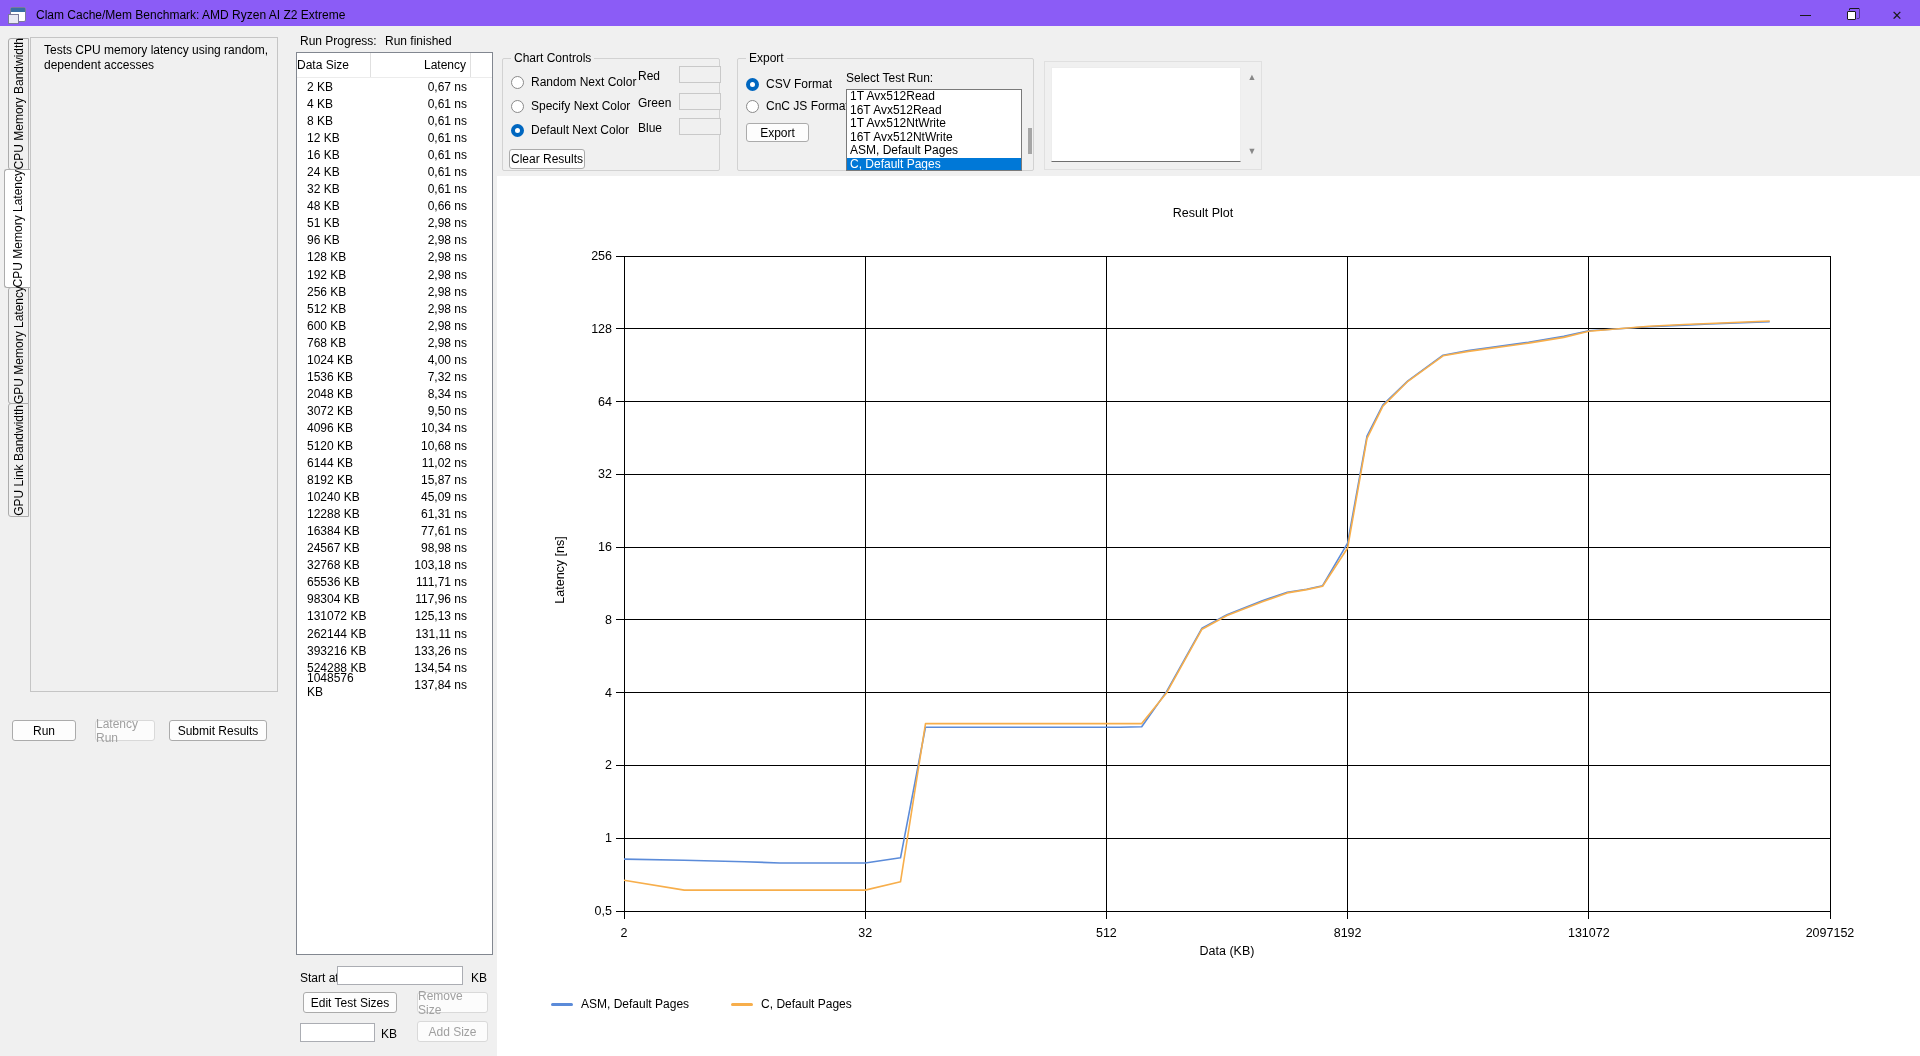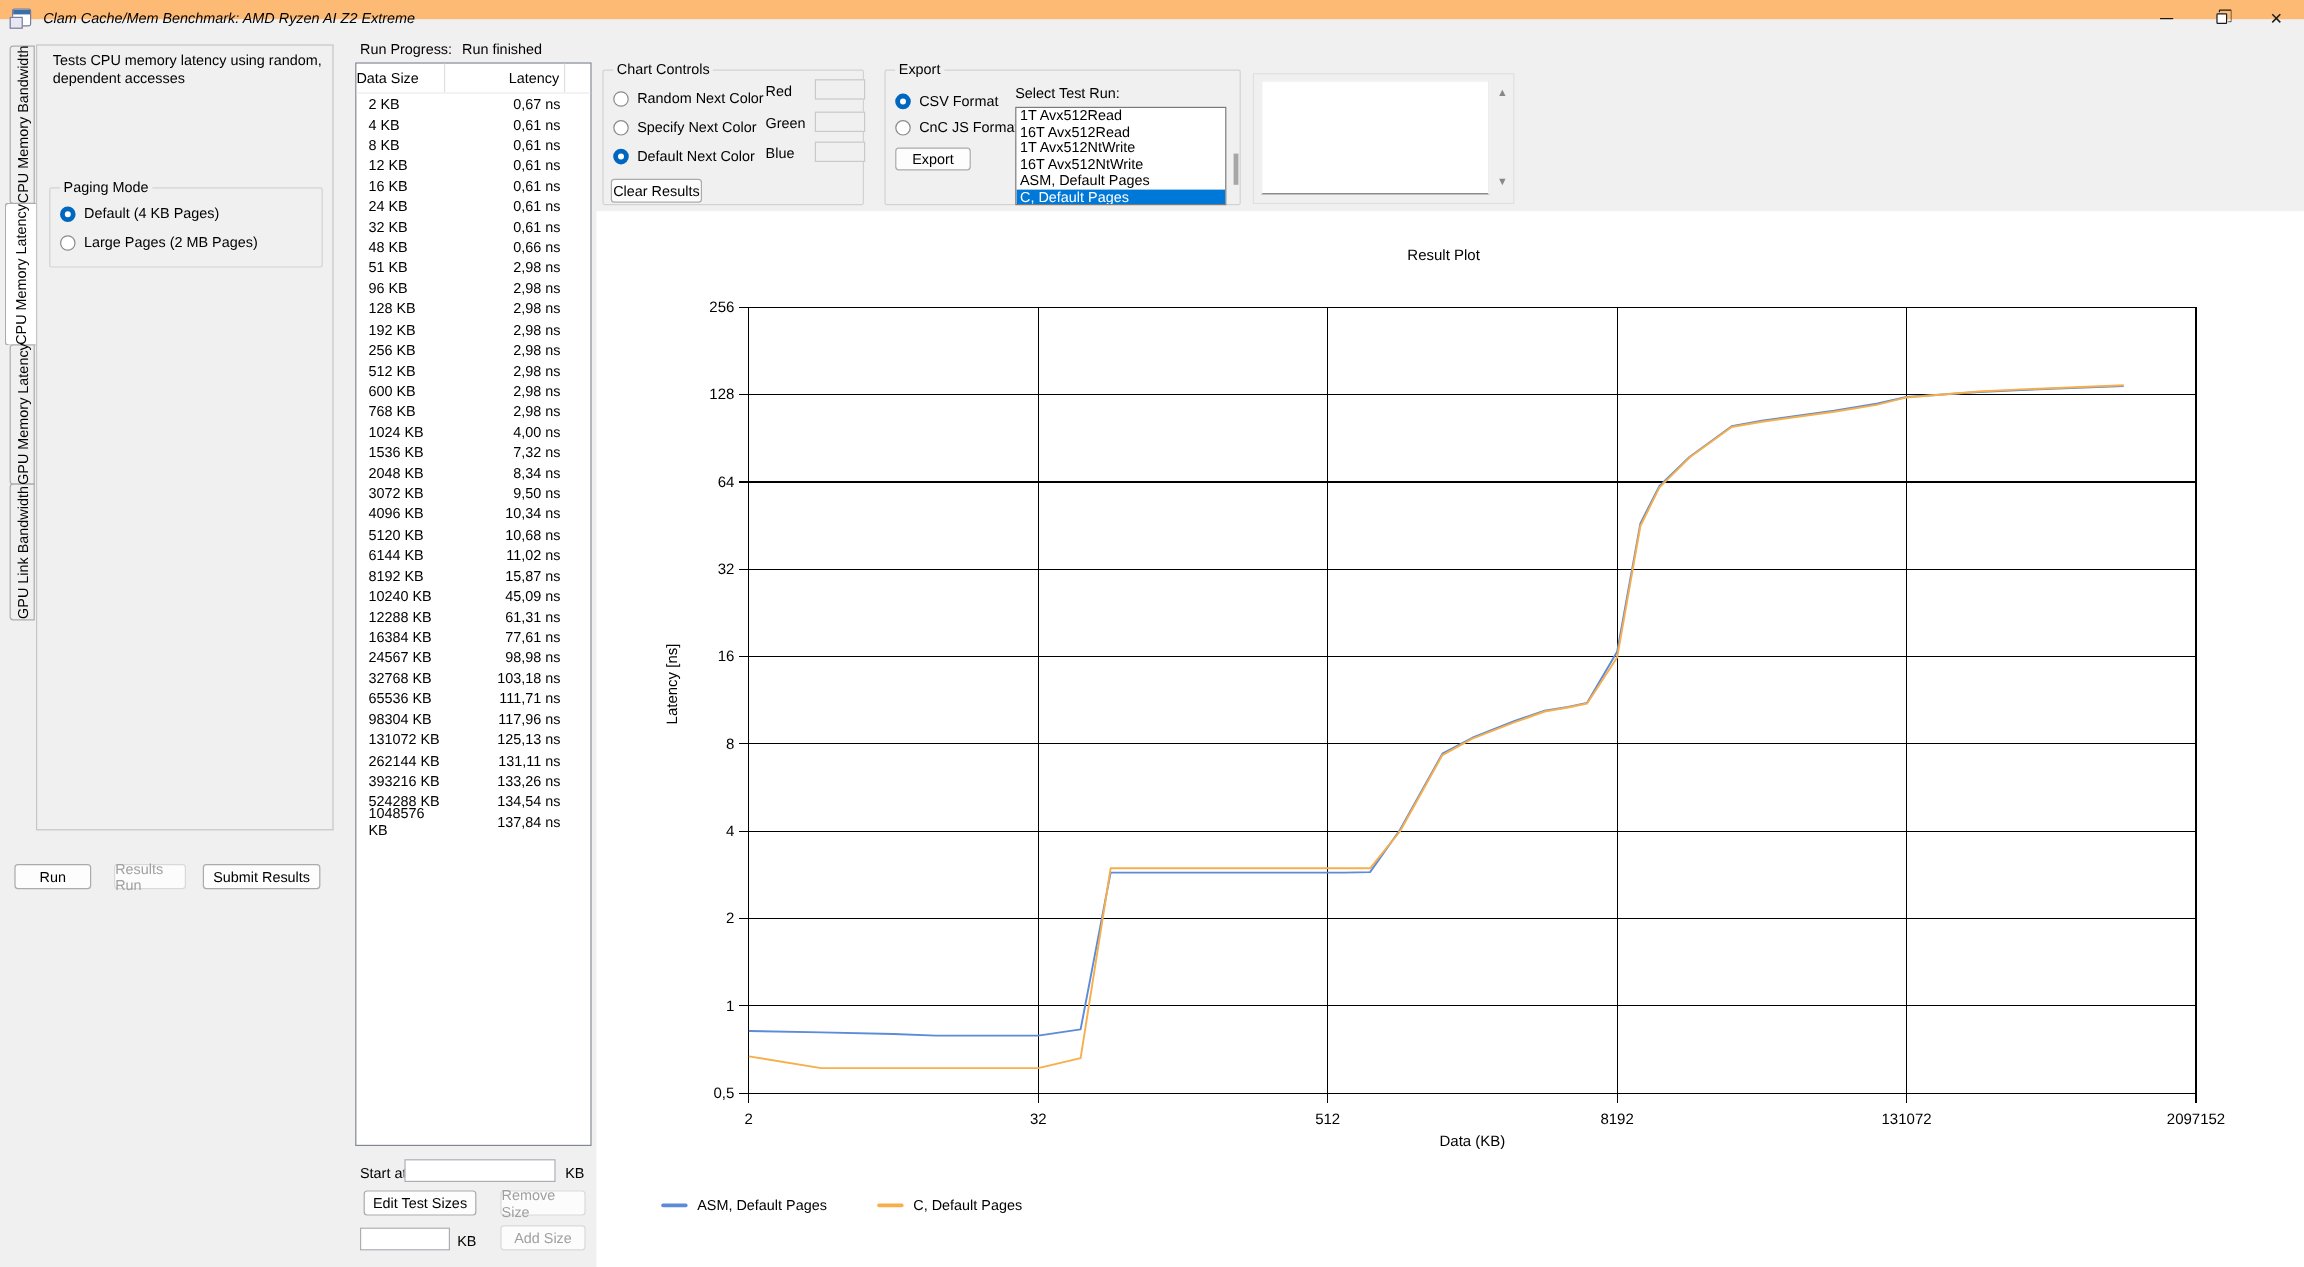--- a/index.html
+++ b/index.html
@@ -1,20 +1,20 @@
 <!DOCTYPE html>
 <html><head>
 <meta charset="utf-8">
 <style>
   * { box-sizing: border-box; margin: 0; padding: 0; }
   html,body { width:1920px; height:1056px; overflow:hidden; background:#f0f0f0;
     font-family:"Liberation Sans","DejaVu Sans",sans-serif; font-size:12px; color:#000; }
 
   
-  .titlebar { position:absolute; left:0; top:0; width:1920px; height:16px; background:#fdba74;font-style:italic; }
+  .titlebar { position:absolute; left:0; top:0; width:1920px; height:26px; background:#8b5cf6; }
   .app-icon { position:absolute; left:10px; top:7px; width:16px; height:15px;
     border:1px solid #7a7a9a; background:#fff; border-radius:2px; }
   .app-icon::before { content:''; position:absolute; left:0; top:0; right:0; height:4px; background:#3a6ea5; }
   .app-icon::after { content:''; position:absolute; left:-3px; bottom:-3px; width:9px; height:8px;
     background:#e8e8f4; border:1px solid #7a7a9a; }
   .title-text { position:absolute; left:36px; top:0; line-height:30px; }
   .win-controls { position:absolute; right:0; top:0; height:30px; display:flex; }
   .win-btn { width:46px; height:30px; display:flex; align-items:center; justify-content:center; }
   .glyph-min { width:11px; height:1px; background:#1a1a1a; display:block; }
   .glyph-restore { position:relative; width:9px; height:9px; border:1px solid #1a1a1a; border-radius:1px; background:#fff; display:block; }
@@ -119,35 +119,24 @@
     <div class="vtab">
       <span>GPU Link Bandwidth</span>
     </div>
   </div>
 
 <div class="tabpage">
   <div class="description">Tests CPU memory latency using random,
 dependent accesses</div>
 
 
-  <div class="groupbox" style="left:10px;top:118px;width:228px;height:67px">
-    <span class="gb-title">Paging Mode</span>
-    <div class="radio-row" style="left:8px;top:14px">
-      <span class="radio checked"></span>
-      <span>Default (4 KB Pages)</span>
-    </div>
-    <div class="radio-row" style="left:8px;top:38px">
-      <span class="radio"></span>
-      <span>Large Pages (2 MB Pages)</span>
-    </div>
-  </div>
 </div>
 
 <div class="btn" style="left:12px;top:720px;width:64px;height:21px">Run</div>
-<div class="btn disabled" style="left:95px;top:720px;width:60px;height:21px">Results Run</div>
+<div class="btn disabled" style="left:95px;top:720px;width:60px;height:21px">Latency Run</div>
 <div class="btn" style="left:169px;top:720px;width:98px;height:21px">Submit Results</div>
 
 <span class="lbl" style="left:300px;top:34px">Run Progress:</span>
 <span class="lbl" style="left:385px;top:34px">Run finished</span>
 
 <div class="lv">
   <div class="lv-header">
     <div class="lv-h1">Data Size</div>
     <div class="lv-h2">Latency</div>
   </div>

